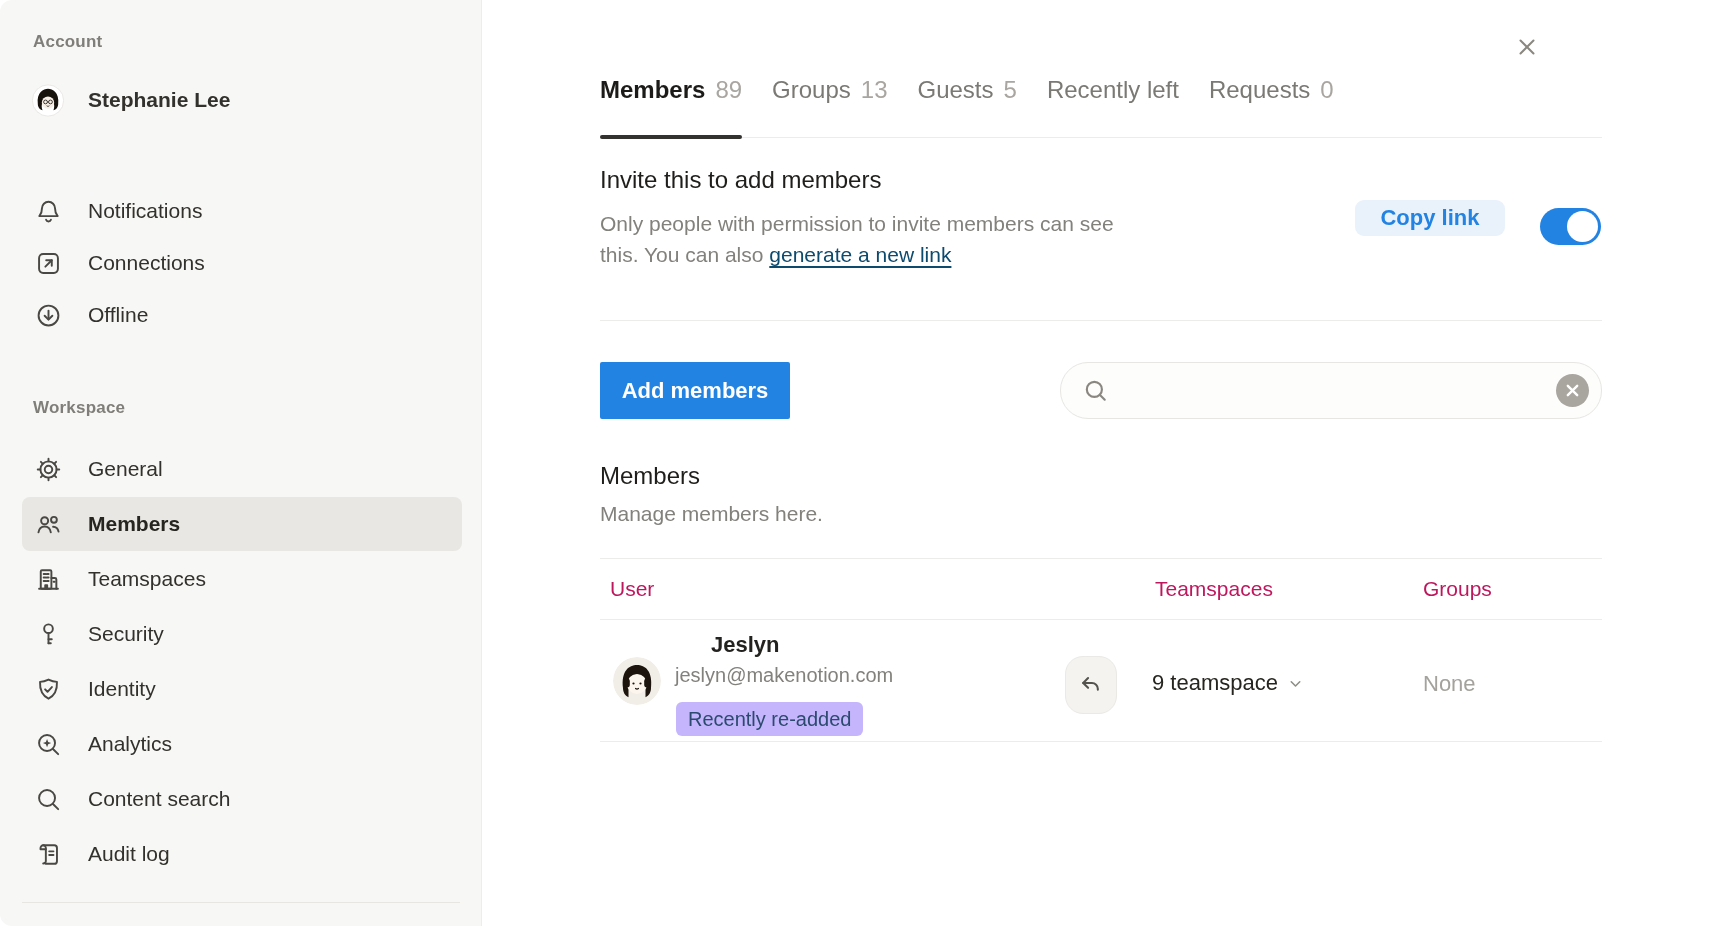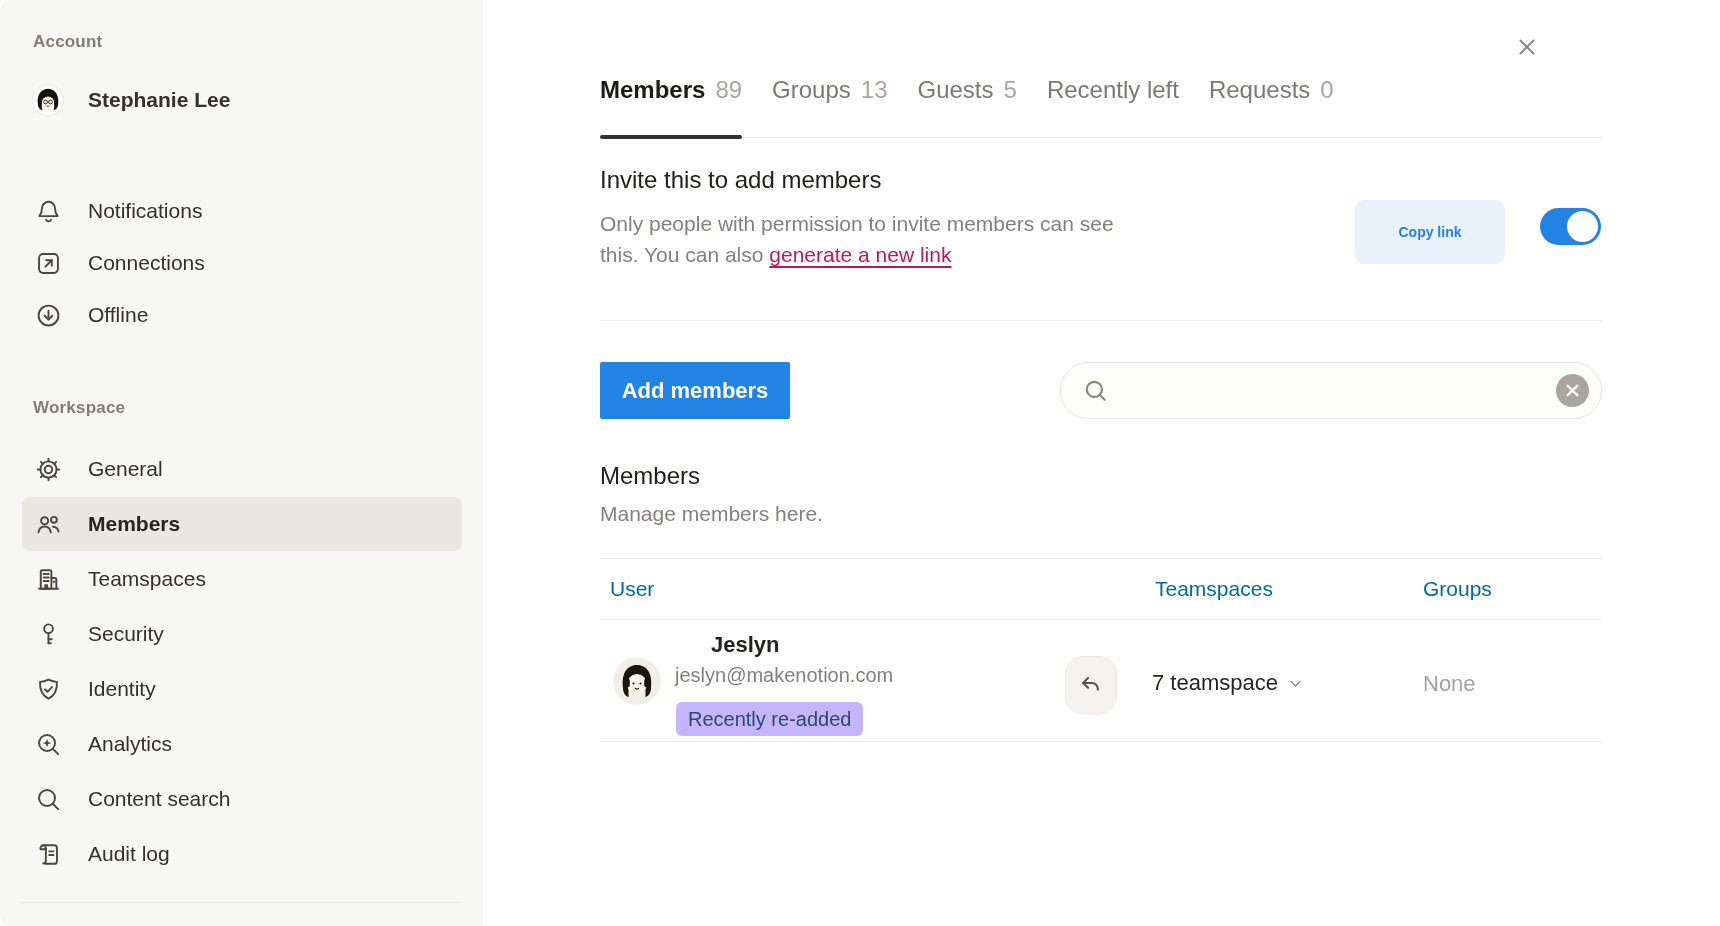--- a/index.html
+++ b/index.html
@@ -21,35 +21,35 @@
   .tabbar{position:absolute;left:600px;top:76px;width:1002px;height:62px;border-bottom:1px solid #ececea;display:flex;gap:30px;box-sizing:border-box;}
   .tab{position:relative;display:flex;gap:10px;align-items:flex-start;font-size:24px;color:#7b7974;padding-bottom:20px;cursor:pointer;white-space:nowrap;}
   .tab .count{color:#a9a6a1;}
   .tab .count:empty{display:none;}
   .tab.active{color:#1c1b19;font-weight:600;}
   .tab.active .count{font-weight:400;}
   .tab.active::after{content:"";position:absolute;left:0;right:0;bottom:-2px;height:4px;background:#34322e;border-radius:2px;}
   
   .invite-title{position:absolute;left:600px;top:166px;font-size:24px;font-weight:500;color:#1f1e1b;}
   .invite-desc{position:absolute;left:600px;top:208px;width:520px;font-size:21px;line-height:31px;color:#83817c;}
-  .invite-desc a{color:#be185d;text-decoration:underline;text-underline-offset:4px;cursor:pointer;}
-  .copy-btn{position:absolute;left:1355px;top:200px;width:150px;height:64px;border-radius:9px;background:#e9f1fb;color:#2383e2;font-size:14px;font-weight:600;display:flex;align-items:center;justify-content:center;cursor:pointer;font-family:inherit;border:none;}
+  .invite-desc a{color:#0c4a6e;text-decoration:underline;text-underline-offset:4px;cursor:pointer;}
+  .copy-btn{position:absolute;left:1355px;top:200px;width:150px;height:36px;border-radius:9px;background:#e9f1fb;color:#2383e2;font-size:22px;font-weight:600;display:flex;align-items:center;justify-content:center;cursor:pointer;font-family:inherit;border:none;}
   .toggle{position:absolute;left:1540px;top:208px;width:61px;height:37px;border-radius:19px;background:#2383e2;cursor:pointer;}
   .toggle .knob{position:absolute;top:3px;right:3px;width:31px;height:31px;border-radius:50%;background:#ffffff;}
   .divider{position:absolute;left:600px;top:320px;width:1002px;border-top:1px solid #ececea;}
   
   .add-btn{position:absolute;left:600px;top:362px;width:190px;height:57px;border-radius:2px;background:#2383e2;color:#ffffff;font-size:22px;font-weight:600;display:flex;align-items:center;justify-content:center;cursor:pointer;border:none;font-family:inherit;}
   .search{position:absolute;left:1060px;top:362px;width:542px;height:57px;border-radius:28px;background:#fdfdfc;border:1px solid #e7e6e3;box-sizing:border-box;display:flex;align-items:center;}
   .search .mag{margin-left:21px;display:flex;flex:0 0 auto;}
   .search input{flex:1;height:40px;margin:0 8px;border:none;outline:none;background:transparent;font-size:21px;color:#33312d;font-family:inherit;}
   .search .clear{margin-right:12px;width:33px;height:33px;border-radius:50%;background:#a9a59f;display:flex;align-items:center;justify-content:center;cursor:pointer;flex:0 0 auto;border:none;}
   .members-title{position:absolute;left:600px;top:462px;font-size:24px;font-weight:500;color:#1f1e1b;}
   .members-sub{position:absolute;left:600px;top:502px;font-size:21px;color:#83817c;}
   
-  .thead{position:absolute;left:600px;top:558px;width:1002px;height:62px;border-top:1px solid #ececea;border-bottom:1px solid #ececea;box-sizing:border-box;font-size:21px;color:#0369a1;}
+  .thead{position:absolute;left:600px;top:558px;width:1002px;height:62px;border-top:1px solid #ececea;border-bottom:1px solid #ececea;box-sizing:border-box;font-size:21px;color:#be185d;}
   .thead span{position:absolute;top:50%;transform:translateY(-50%);}
   .th-user{left:10px;}
   .th-teamspaces{left:555px;}
   .th-groups{left:823px;}
   .trow{position:absolute;left:600px;top:620px;width:1002px;height:122px;border-bottom:1px solid #ececea;box-sizing:border-box;}
   .trow .avatar{position:absolute;left:13px;top:37px;width:48px;height:48px;border-radius:50%;overflow:hidden;}
   .trow .name{position:absolute;left:75px;top:12px;font-size:22px;font-weight:600;color:#23221f;margin-left:36px;}
   .trow .email{position:absolute;left:75px;top:44px;font-size:20px;color:#83817c;}
   .trow .badge{position:absolute;left:76px;top:82px;height:34px;display:inline-flex;align-items:center;padding:0 12px;border-radius:6px;background:#c4b5fd;color:#2c4a6e;font-size:20px;}
   .undo-btn{position:absolute;left:465px;top:36px;width:52px;height:58px;border-radius:18px;background:#f4f3f0;border:1px solid #eae9e5;box-sizing:border-box;display:flex;align-items:center;justify-content:center;cursor:pointer;}
@@ -295,21 +295,21 @@
       <span class="name">Jeslyn</span>
       <span class="email">jeslyn@makenotion.com</span>
       <span class="badge">Recently re-added</span>
       <button class="undo-btn">
         <svg width="26" height="26" viewBox="0 0 24 24" fill="none" stroke="#55534e" stroke-width="1.9" stroke-linecap="round" stroke-linejoin="round">
             <path d="M9.3 5.6 4.8 10.1l4.5 4.5"></path>
             <path d="M4.8 10.1h8.1a5.4 5.4 0 0 1 5.4 5.4v.9"></path>
           </svg>
       </button>
       <span class="ts-select">
-        <span>7 teamspace</span>
+        <span>9 teamspace</span>
         <svg width="17" height="17" viewBox="0 0 24 24" fill="none" stroke="#8f8d87" stroke-width="2.2" stroke-linecap="round" stroke-linejoin="round">
             <path d="M6 9.5l6 6 6-6"></path>
           </svg>
       </span>
       <span class="groups-val">None</span>
     </div>
 
   </div>
 </div>
 

